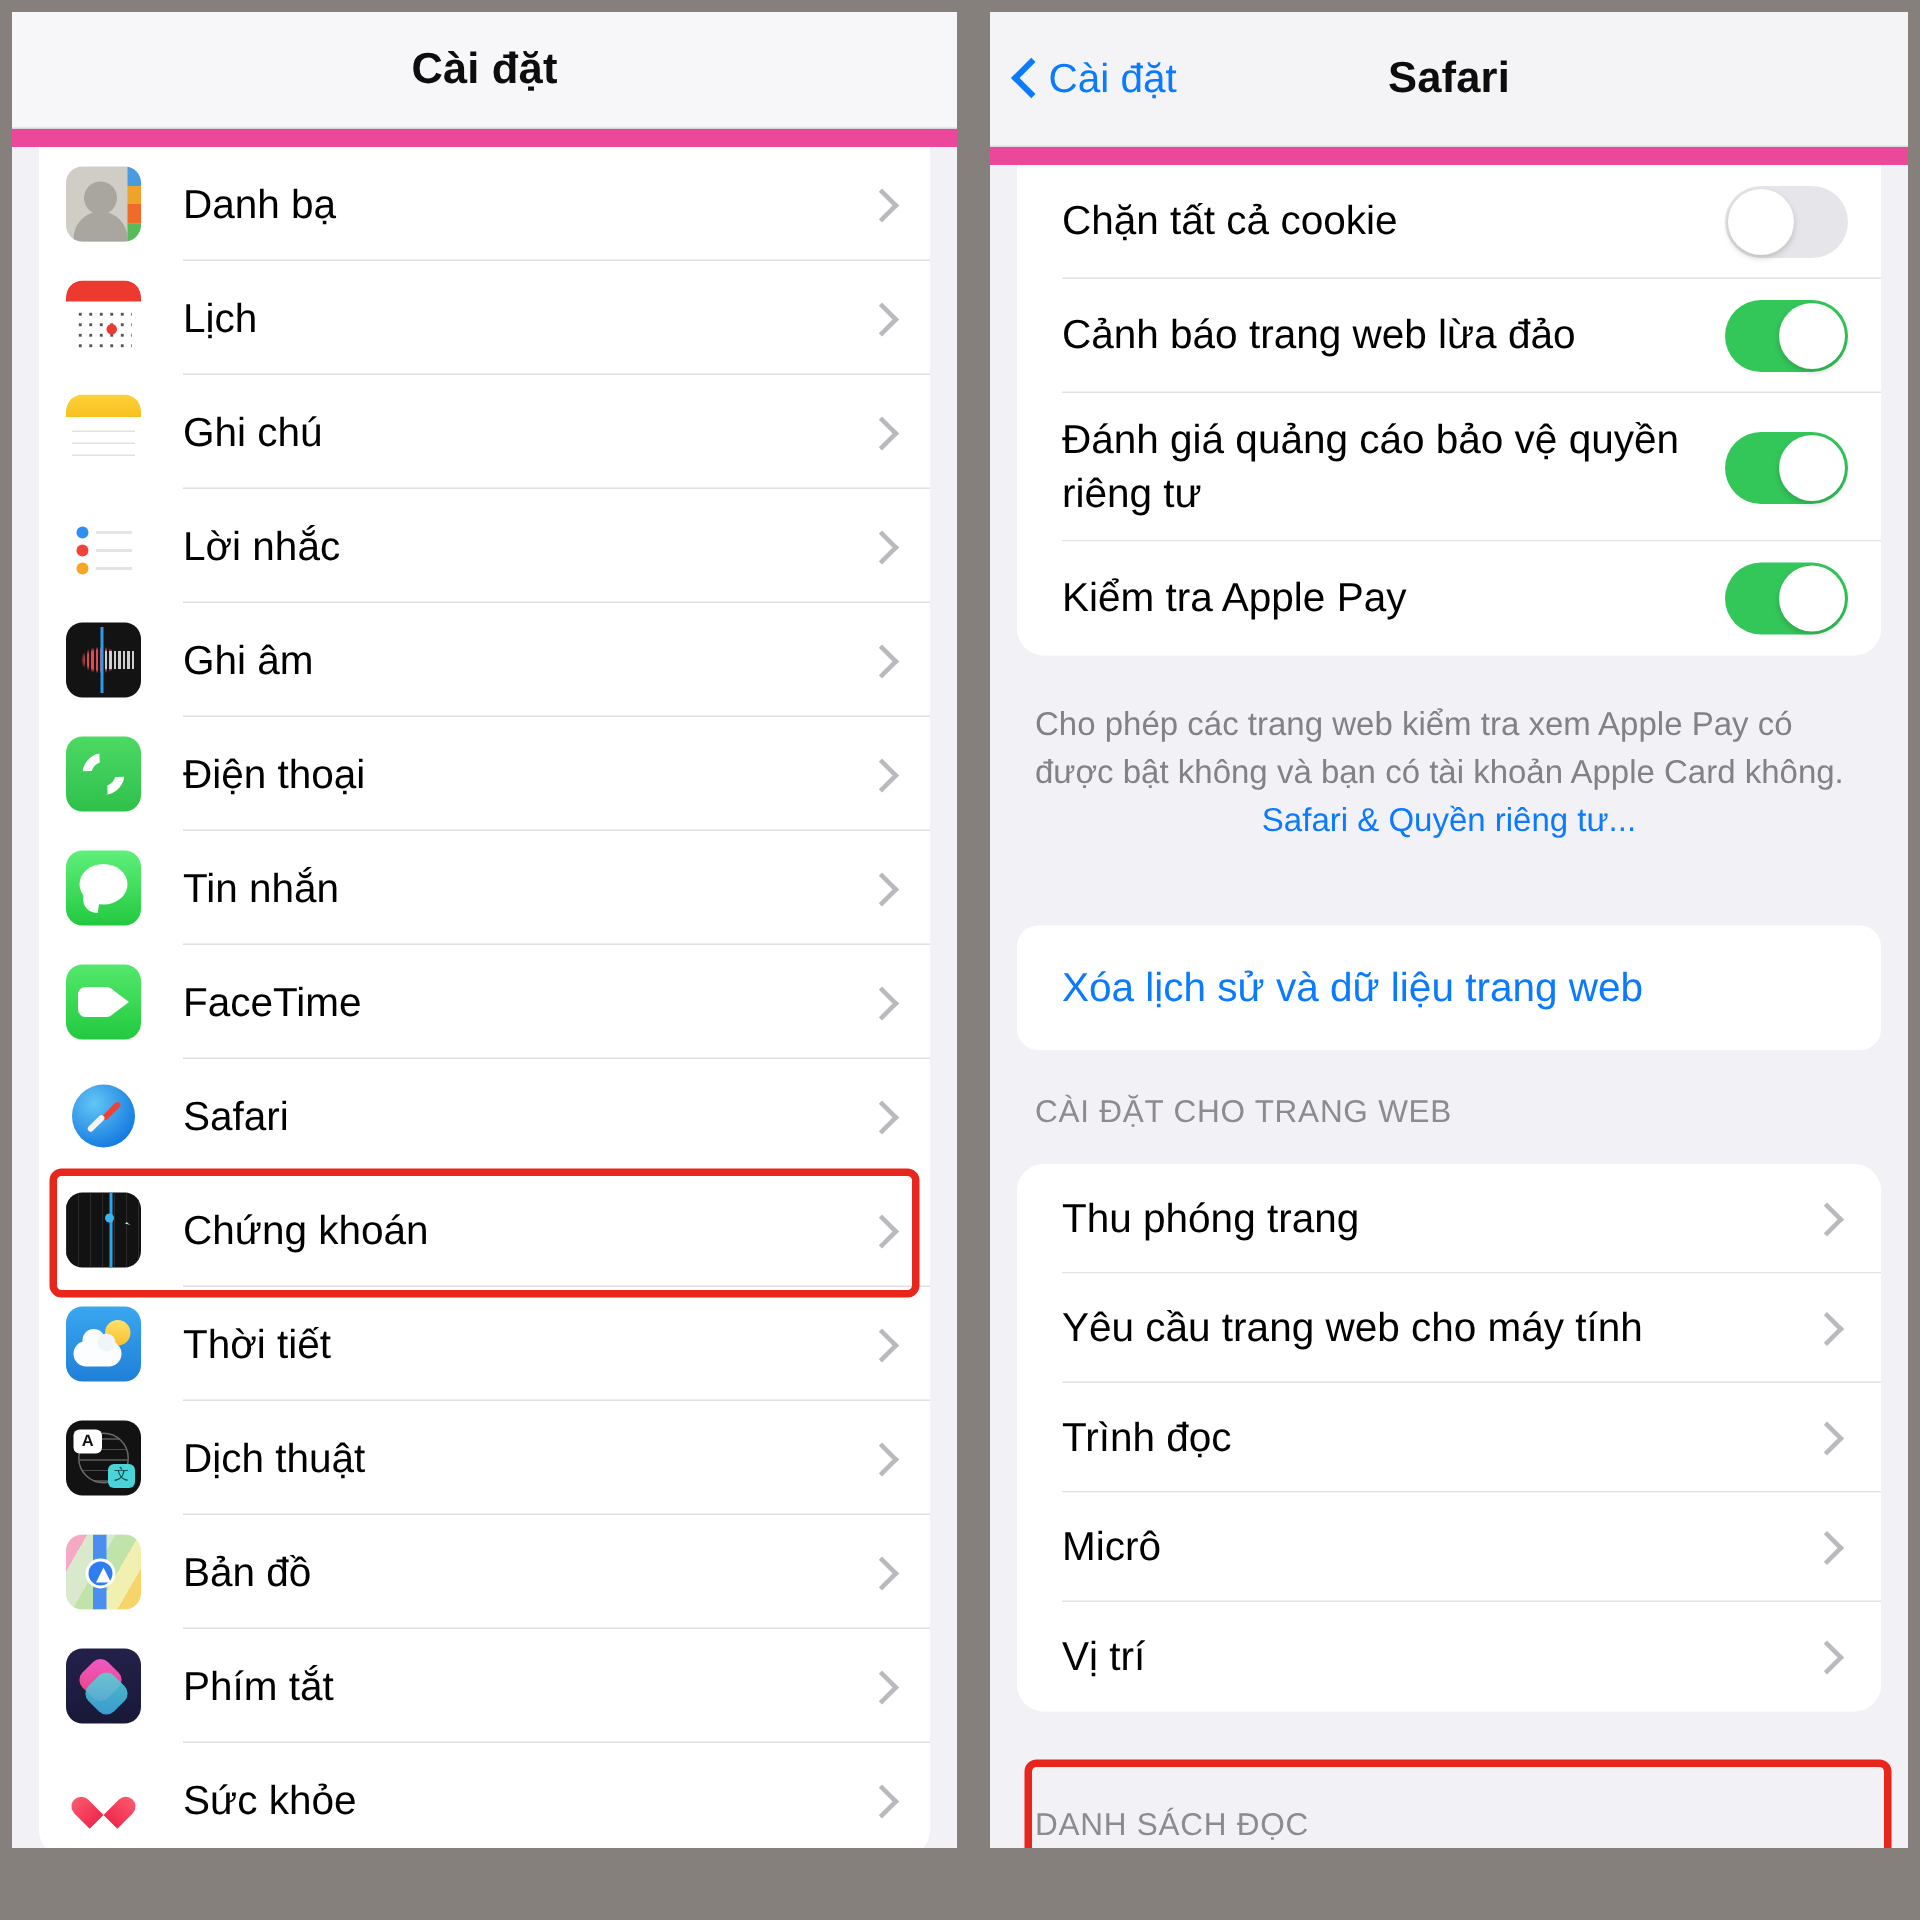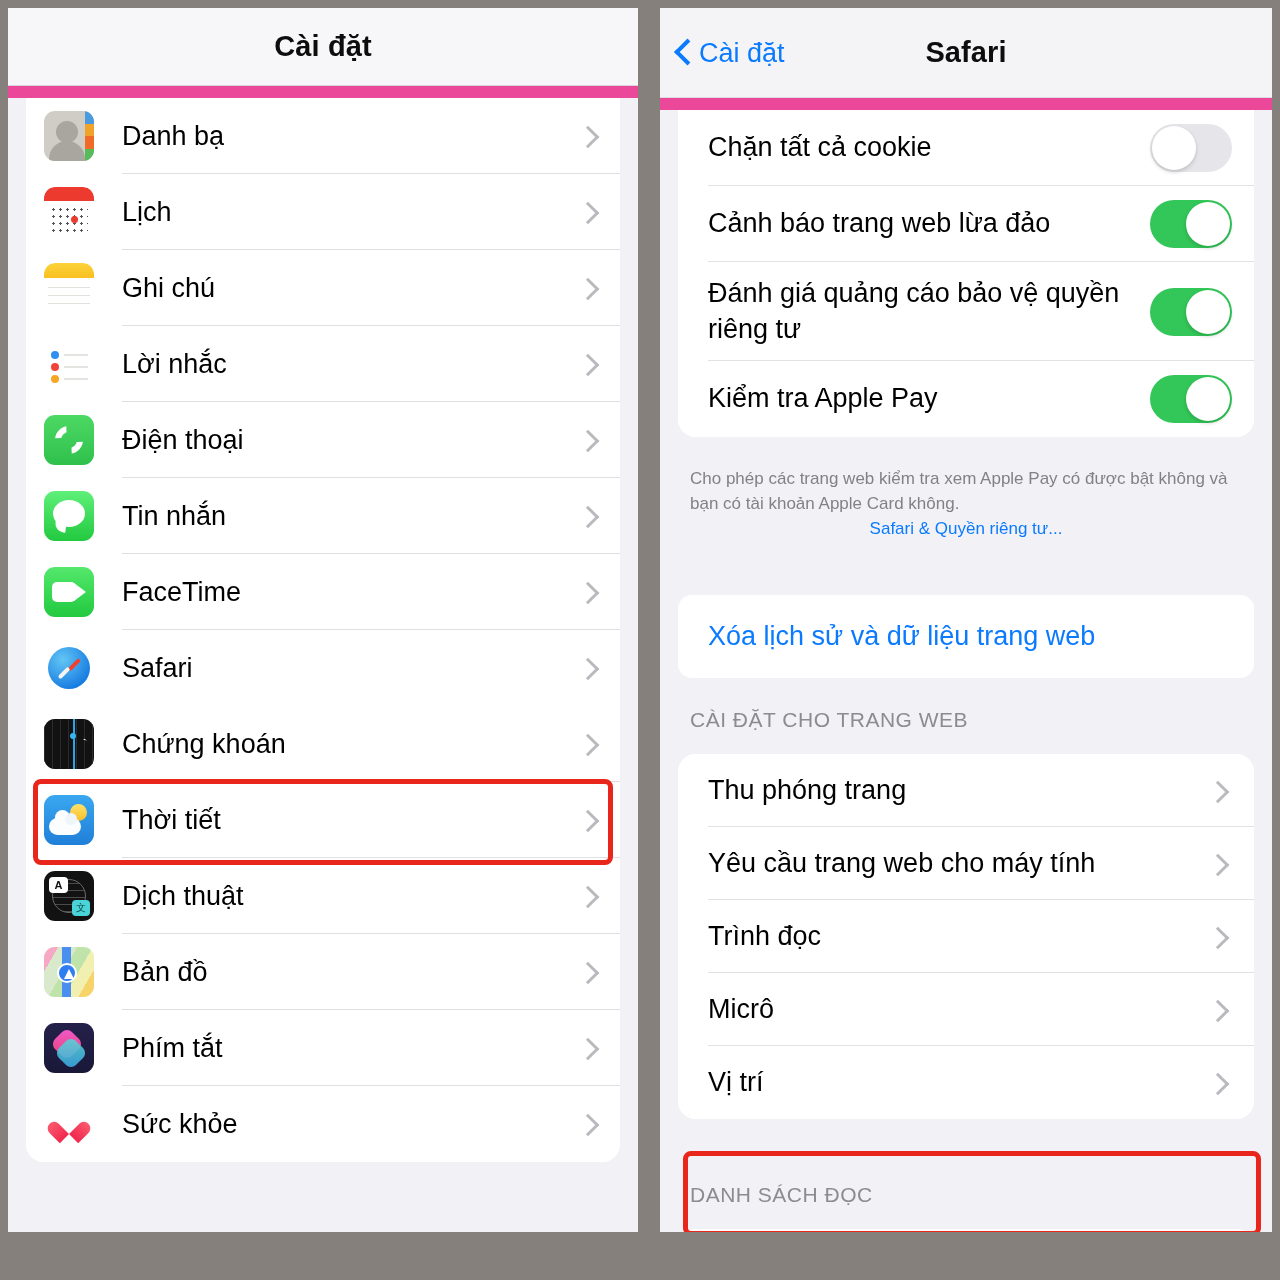--- a/index.html
+++ b/index.html
@@ -160,21 +160,21 @@
     width: 44px; height: 44px;
     border-radius: 50%;
     background: #fff;
     box-shadow: 0 2px 4px rgba(0,0,0,.18);
   }
   .toggle.on .knob { left: 36px; }
 
   
   .footnote {
     padding: 18px 30px 8px 30px;
-    font-size: 17px;
+    font-size: 22px;
     line-height: 1.45;
     color: #828286;
   }
   .footnote .flink { color: #0a7aff; display:block;text-align:center; }
 
   
   .sect-header {
     padding: 30px 30px 10px 30px;
     font-size: 21px;
     letter-spacing: 0.5px;
@@ -379,20 +379,30 @@
             <span class="rdot" style="top:24px;background:#f0443a"></span>
             <span class="rline" style="top:27px"></span>
             <span class="rdot" style="top:36px;background:#f5a623"></span>
             <span class="rline" style="top:39px"></span>
           </span>
           <span class="label">Lời nhắc</span>
           <span class="chev"></span>
           <span class="sep"></span>
         </div>
 
+        <div class="row">
+          <span class="icon-box ico-voice">
+            <span class="wave"></span>
+              <span class="wave2"></span>
+              <span class="bar"></span>
+          </span>
+          <span class="label">Ghi âm</span>
+          <span class="chev"></span>
+          <span class="sep"></span>
+        </div>
 
         <div class="row">
           <span class="icon-box ico-phone">
             <span class="handset"></span>
           </span>
           <span class="label">Điện thoại</span>
           <span class="chev"></span>
           <span class="sep"></span>
         </div>
 

